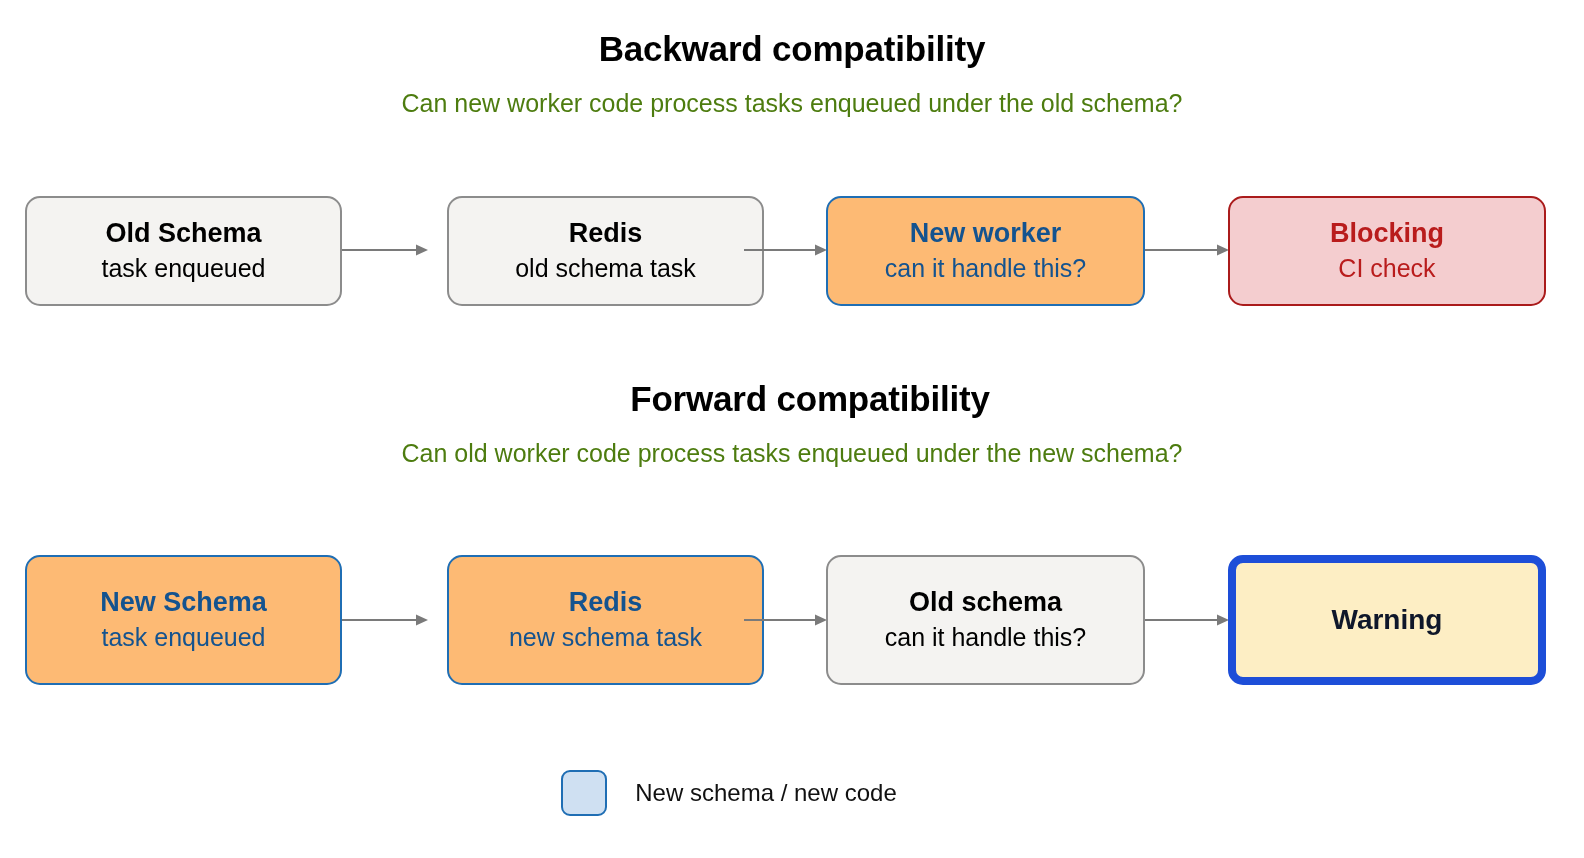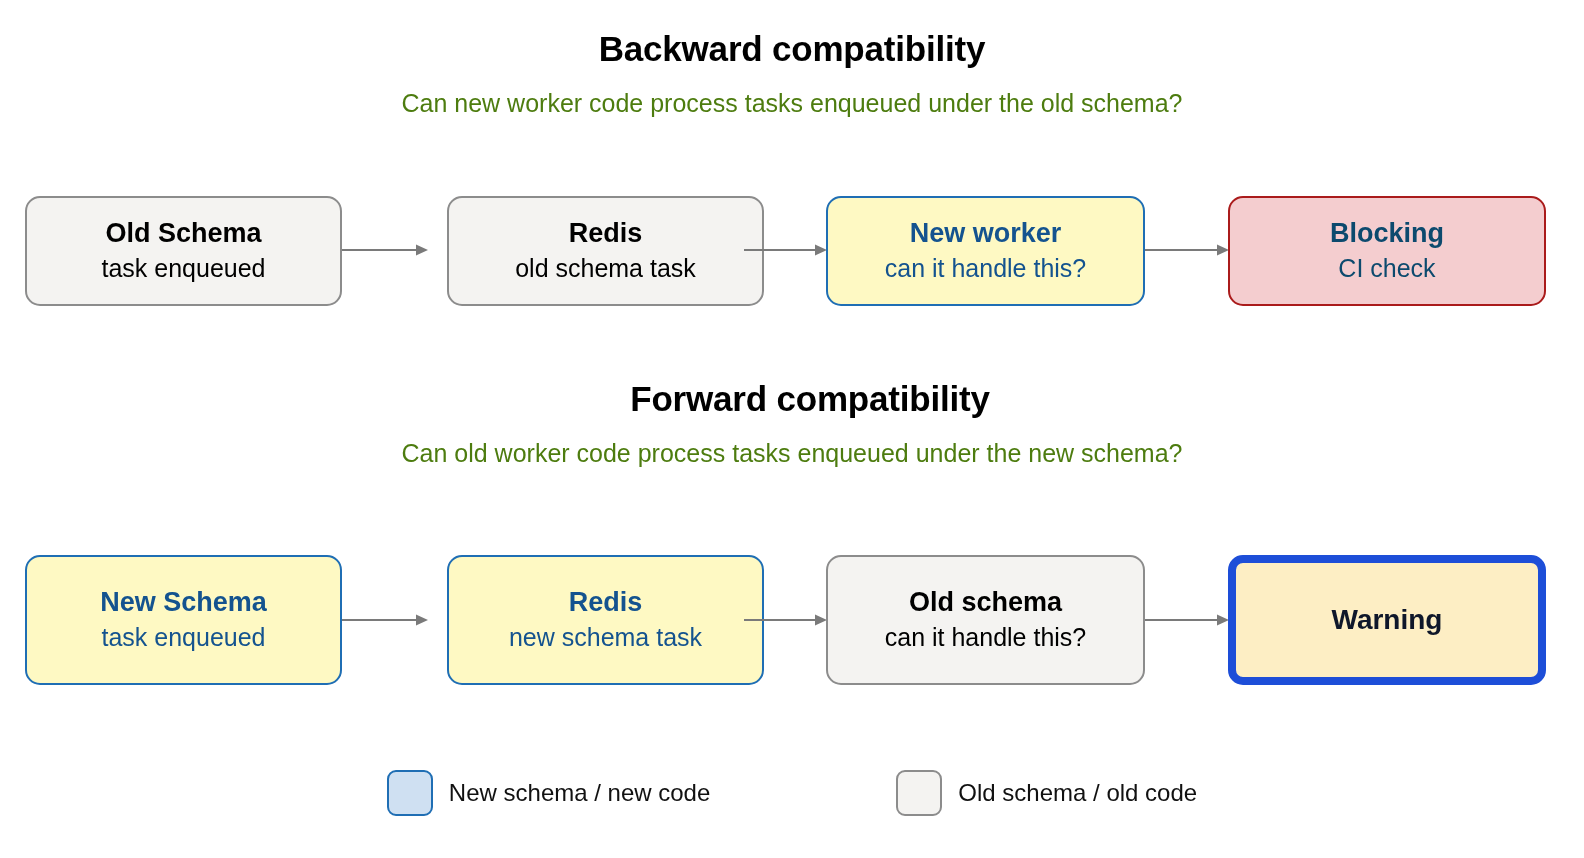--- a/index.html
+++ b/index.html
@@ -72,28 +72,28 @@
   }
   .node.single .node-title { font-size: 28px; }
 
   
   .pal-gray {
     background: #f4f3f1;
     border: 2px solid #8c8c8c;
     color: #000000;
   }
   .pal-blue {
-    background: #fef9c3;
+    background: #fdba74;
     border: 2px solid #1f6eb4;
     color: #14538f;
   }
   .pal-red {
     background: #f4cdcf;
     border: 2px solid #aa1b1b;
-    color: #0c4a6e;
+    color: #b91c1c;
   }
   .pal-yellow {
     background: #fdeec4;
     border: 8px solid #1d4ed8;
     color: #0f172a;
   }
 
   
   .row1 { top: 196px; height: 110px; }
   
@@ -125,21 +125,21 @@
     left: 0;
     width: 1584px;
     display: flex;
     justify-content: center;
     align-items: center;
     gap: 60px;
   }
   .legend-item {
     display: flex;
     align-items: center;
-    gap: 16px;
+    gap: 28px;
   }
   .legend-swatch {
     width: 46px;
     height: 46px;
     border-radius: 9px;
     box-sizing: border-box;
     flex: 0 0 auto;
   }
   .legend-swatch.sw-blue {
     background: #cfe0f2;
@@ -247,19 +247,15 @@
   <div class="node row2 col4 pal-yellow single">
     <span class="node-title">Warning</span>
   </div>
 
   <div class="legend">
     <div class="legend-item">
       <div class="legend-swatch sw-blue"></div>
       <div class="legend-label">New schema / new code</div>
     </div>
     <div class="legend-gap"></div>
-    <div class="legend-item">
-      <div class="legend-swatch sw-gray"></div>
-      <div class="legend-label">Old schema / old code</div>
-    </div>
   </div>
 
 </div>
 
 </body></html>

